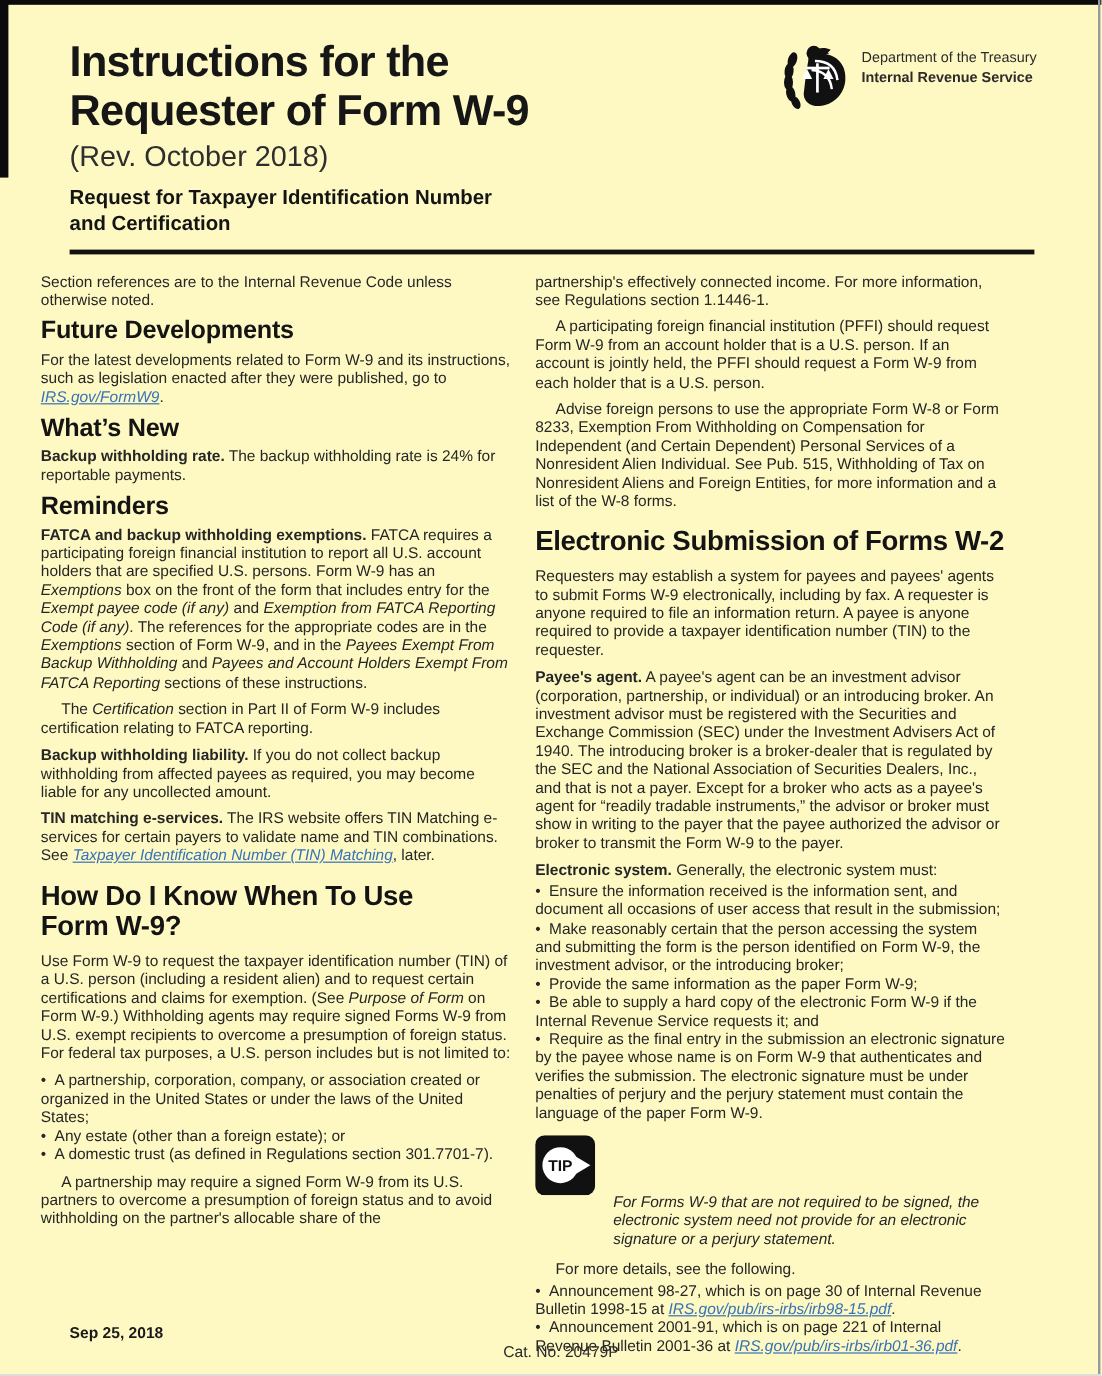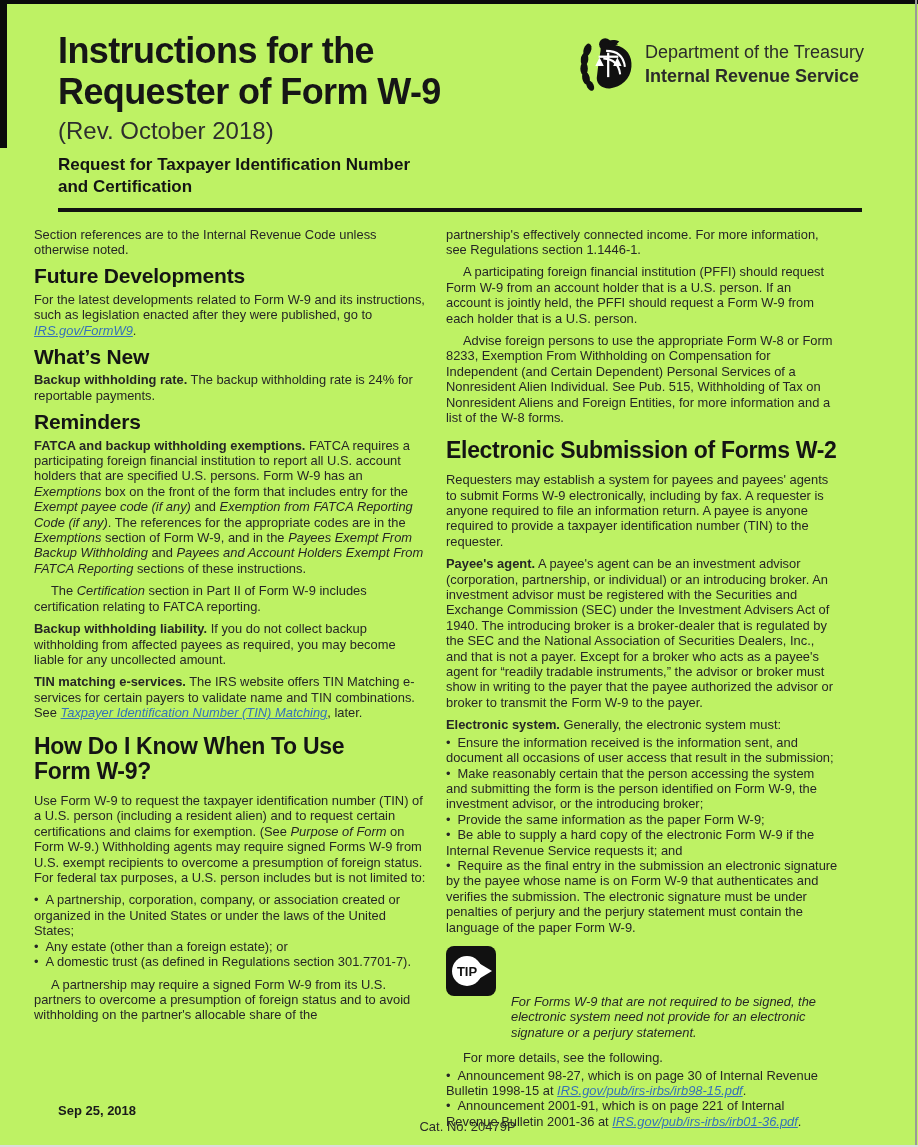--- a/index.html
+++ b/index.html
@@ -1,31 +1,31 @@
 <!DOCTYPE html>
 <html><head>
 <meta charset="utf-8">
 <style>
   html,body{margin:0;padding:0;}
   body{width:918px;height:1147px;background:#ffffff;}
-  .page{position:relative;width:918px;height:1147px;background:#bef264;overflow:hidden;
+  .page{position:relative;width:918px;height:1147px;background:#fef9c3;overflow:hidden;
         font-family:"Liberation Sans","DejaVu Sans",sans-serif;color:#262626;}
   
   .edge-top{position:absolute;top:0;left:0;width:100%;height:4px;background:#0b0b0b;}
   .edge-left{position:absolute;top:0;left:0;width:7px;height:148px;background:#0b0b0b;}
   .edge-right{position:absolute;top:0;right:1px;width:2px;height:100%;background:#9a9a9a;}
   .edge-bottom{position:absolute;bottom:0;left:0;width:100%;height:2px;background:#dcdcdc;}
 
   .header{display:flex;justify-content:space-between;align-items:flex-start;padding:30px 54px 0 58px;}
   .title{font-size:36px;font-weight:bold;line-height:1.14;letter-spacing:-0.6px;color:#161616;}
   .rev{font-size:24px;color:#2e2e2e;margin-top:5px;}
   .subtitle{font-size:17px;font-weight:bold;margin-top:9px;line-height:1.28;color:#141414;}
   .brand{display:flex;align-items:flex-start;gap:7px;margin-top:4px;}
   .logo{width:60px;height:60px;flex:0 0 60px;}
-  .brand-text{font-size:18px;line-height:1.32;color:#2b2b2b;padding-top:7px;white-space:nowrap;}
+  .brand-text{font-size:12px;line-height:1.32;color:#2b2b2b;padding-top:7px;white-space:nowrap;}
   .brand-text .bold{font-weight:bold;}
   .rule{height:4px;background:#121212;margin:10px 56px 0 58px;}
 
   .columns{display:flex;gap:20px;padding:15px 56px 0 34px;}
   .col{width:392px;font-size:12.9px;line-height:15.4px;}
   .col p{margin:0 0 7px;}
   p.ind{text-indent:17px;}
   h2{color:#141414;margin:0;}
   h2.sm{font-size:21px;margin:11px 0 8px;letter-spacing:-0.2px;}
   h2.bg{font-size:23px;margin:13px 0 8px;letter-spacing:-0.3px;line-height:1.12;}

